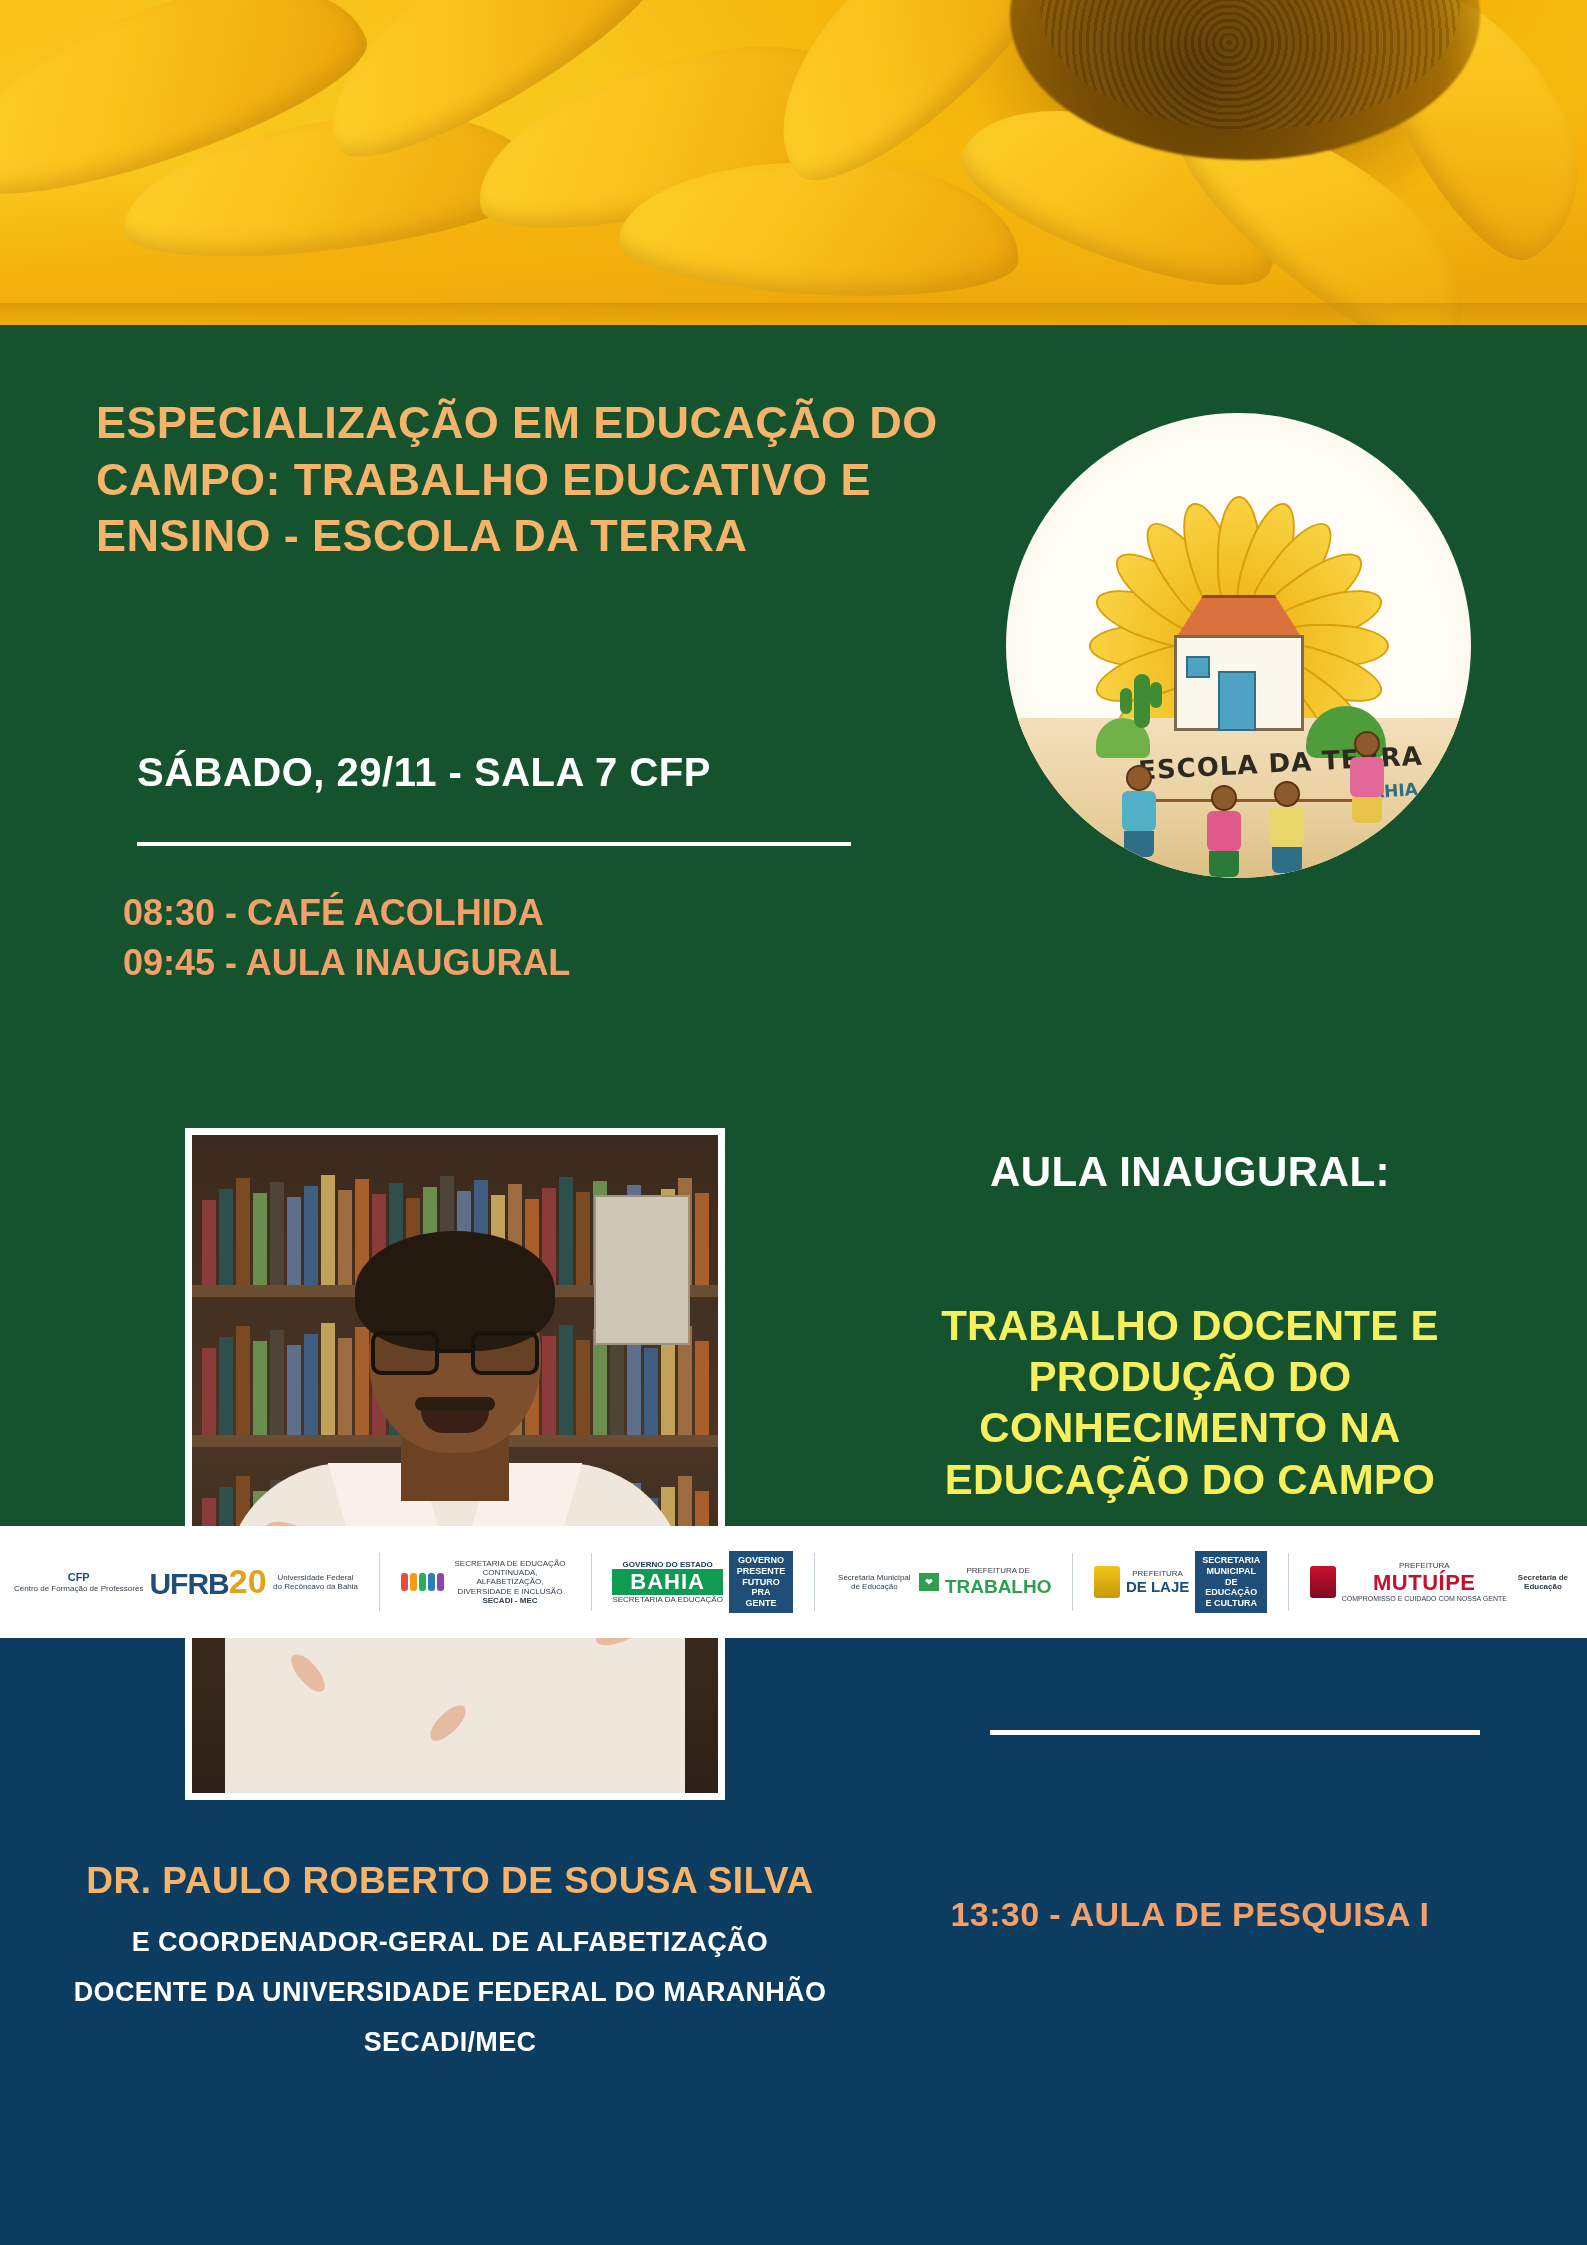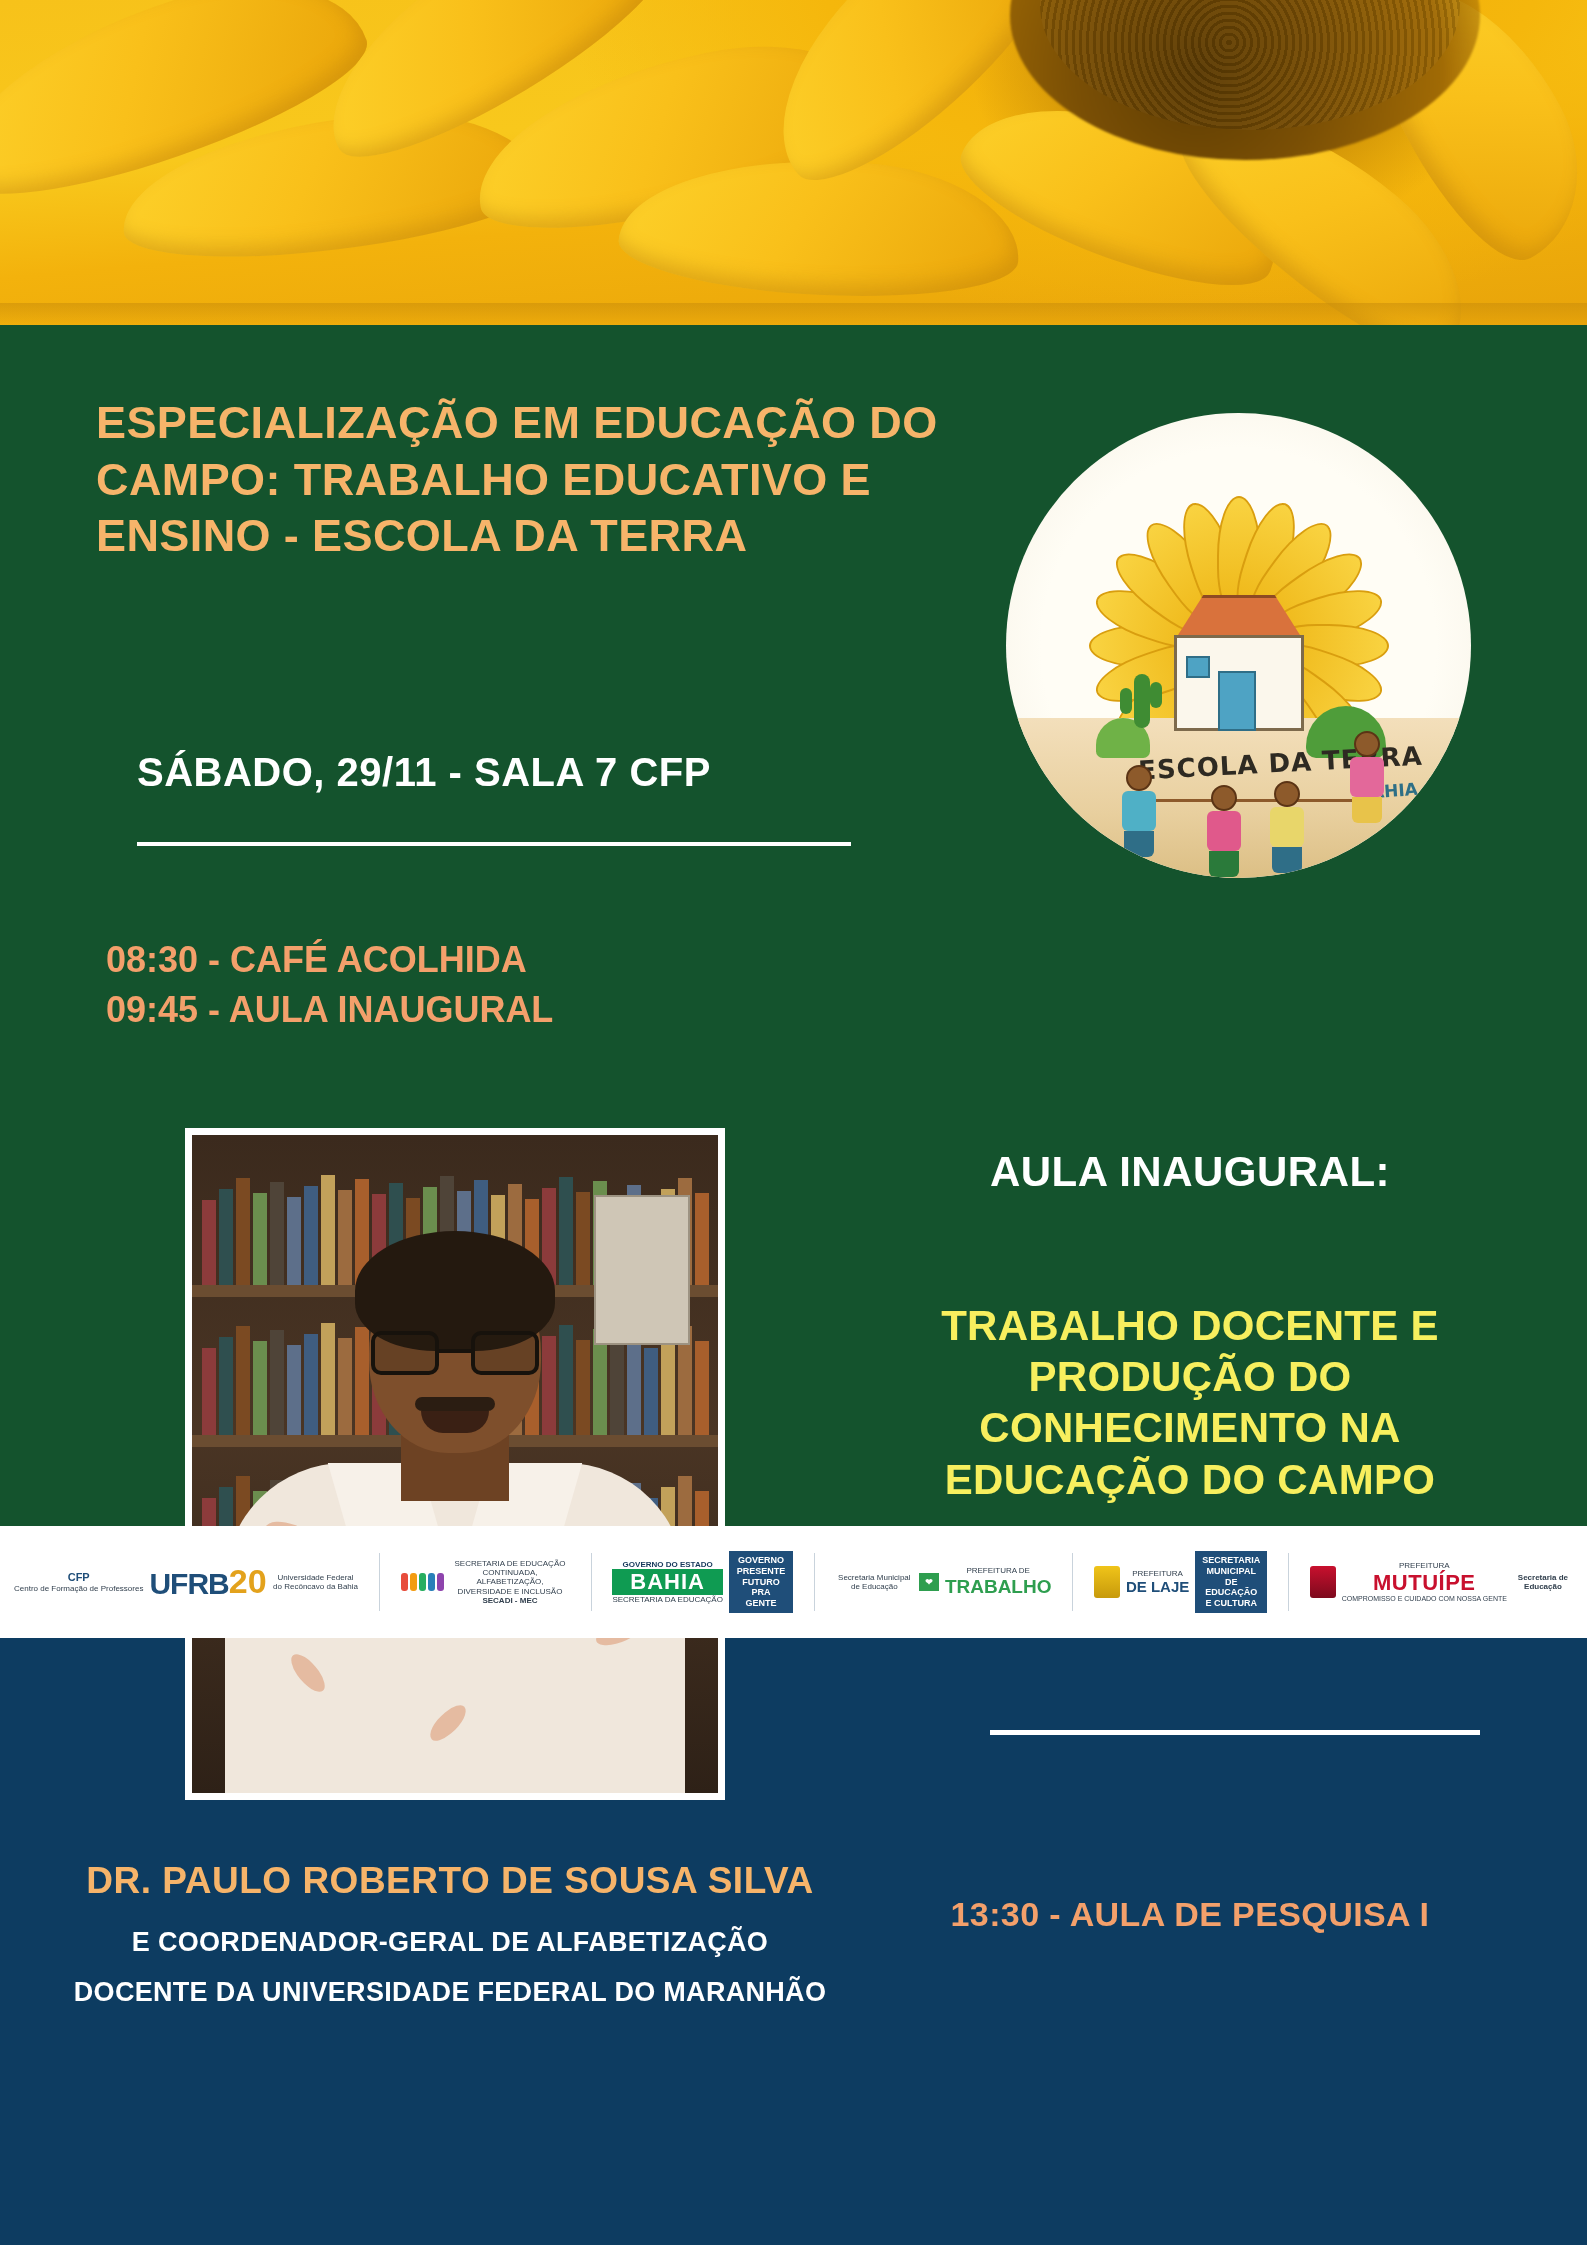--- a/index.html
+++ b/index.html
@@ -80,27 +80,26 @@
     font-weight: 700;
     font-size: 40px;
     letter-spacing: .5px;
     text-transform: uppercase;
   }
   .rule1 {
     position: absolute; left: 137px; top: 842px; width: 714px; height: 4px;
     background: #ffffff;
   }
   .schedule {
-    position: absolute; left: 106px; top: 888px; width: 820px;
+    position: absolute; left: 123px; top: 888px; width: 820px;
     color: #f3a06b;
     font-weight: 700;
     font-size: 36px;
     line-height: 1.38;
     text-transform: uppercase;
-    margin-top: 47px;
   }
 
   
   .emblem {
     position: absolute; left: 1006px; top: 413px;
     width: 465px; height: 465px;
     border-radius: 50%;
     background: radial-gradient(circle at 50% 50%, #fffdf5 60%, #f4efe2 100%);
     overflow: hidden;
   }
@@ -552,20 +551,21 @@
       </div>
       <div class="moustache"></div>
       <div class="mouth"></div>
     </div>
   </div>
 
   <div class="speaker-name">DR. PAULO ROBERTO DE SOUSA SILVA</div>
   <div class="speaker-role">
     <div>E   COORDENADOR-GERAL DE ALFABETIZAÇÃO</div>
     <div>DOCENTE DA UNIVERSIDADE FEDERAL DO MARANHÃO</div>
+    <div>SECADI/MEC</div>
   </div>
 
   <div class="aula-label">AULA INAUGURAL:</div>
   <div class="aula-title">TRABALHO DOCENTE E PRODUÇÃO DO CONHECIMENTO NA EDUCAÇÃO DO CAMPO</div>
   <div class="rule2"></div>
   <div class="pesquisa">13:30 - AULA DE PESQUISA I</div>
 
   <div class="footer">
 
     <div class="logo logo-box">

